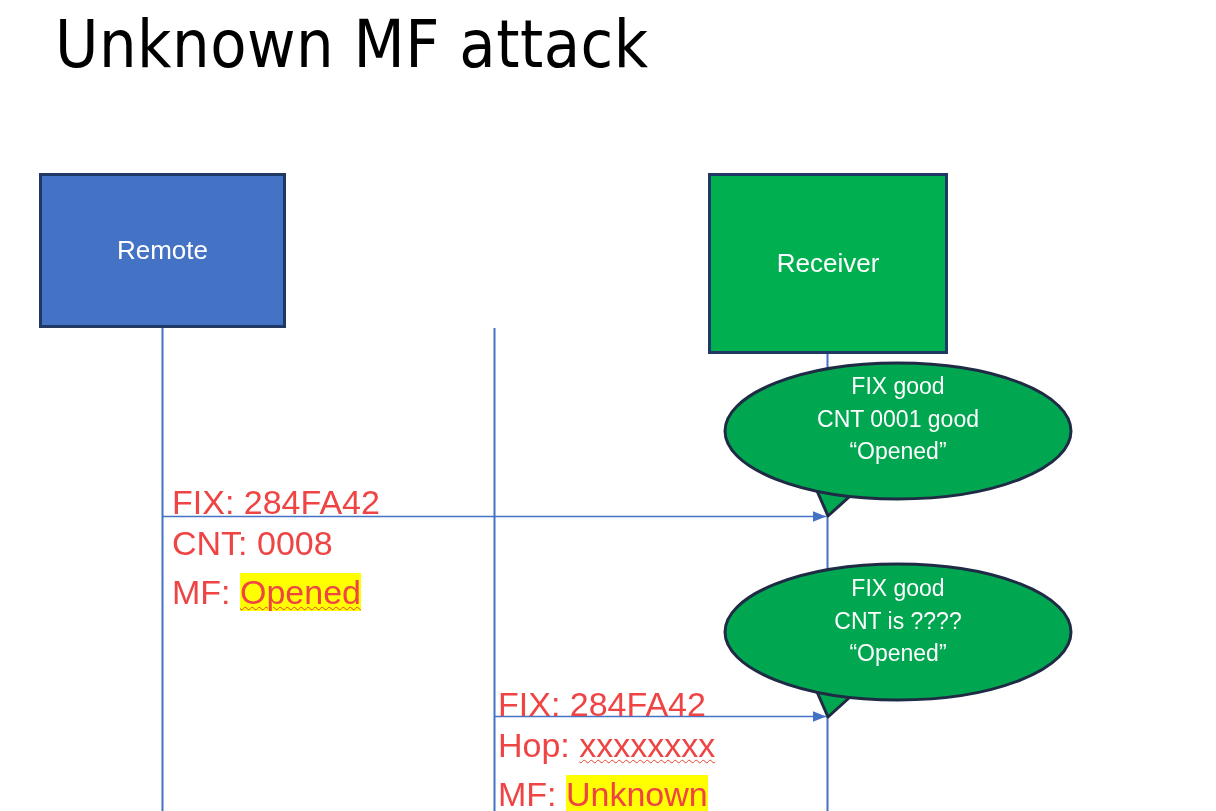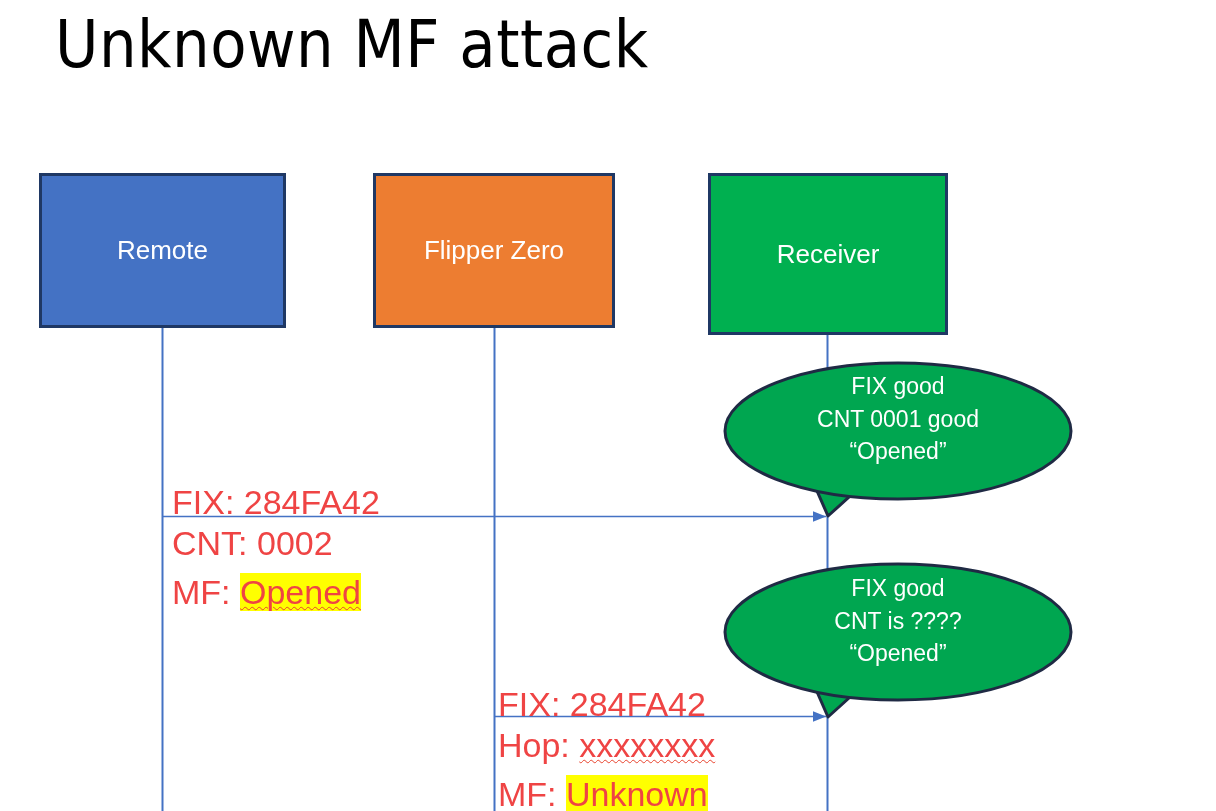--- a/index.html
+++ b/index.html
@@ -107,40 +107,37 @@
     <g>
       <path d="M 800,653 L 828,717 L 890,661 Z" fill="#00A650" stroke="#1F2A44" stroke-width="3" stroke-linejoin="round"></path>
       <ellipse cx="898" cy="632" rx="173" ry="68" fill="#00A650" stroke="#1F2A44" stroke-width="3"></ellipse>
     </g>
   </svg>
 
   <div class="actor-box" style="left:39px; top:173px; width:247px; height:155px; background:#4472C4;">
     <span class="actor-label">Remote</span>
   </div>
 
-  <div class="actor-box" style="left:373px; top:173px; width:242px; height:155px; background:#ED7D31;">
-    <span class="actor-label">Flipper Zero</span>
-  </div>
 
-  <div class="actor-box" style="left:708px; top:173px; width:240px; height:162px; background:#00B050;">
+  <div class="actor-box" style="left:708px; top:173px; width:240px; height:181px; background:#00B050;">
     <span class="actor-label">Receiver</span>
   </div>
 
   <div class="bubble-text" style="left:727px; top:370px; width:342px;">FIX good
 CNT 0001 good
 “Opened”</div>
 
   <div class="bubble-text" style="left:727px; top:572px; width:342px;">FIX good
 CNT is ????
 “Opened”</div>
 
   <div class="msg-label" style="left:172px; top:478px;">FIX: 284FA42</div>
 
   <div class="msg-label" style="left:172px; top:519px;">
-    <div><span>CNT: </span><span>0002</span></div>
+    <div><span>CNT: </span><span>0008</span></div>
     <div><span>MF: </span><span class="hl squiggle">Opened</span></div>
   </div>
 
   <div class="msg-label" style="left:498px; top:680px;">FIX: 284FA42</div>
 
   <div class="msg-label" style="left:498px; top:721px;">
     <div><span>Hop: </span><span class="squiggle">xxxxxxxx</span></div>
     <div><span>MF: </span><span class="hl">Unknown</span></div>
   </div>
 

